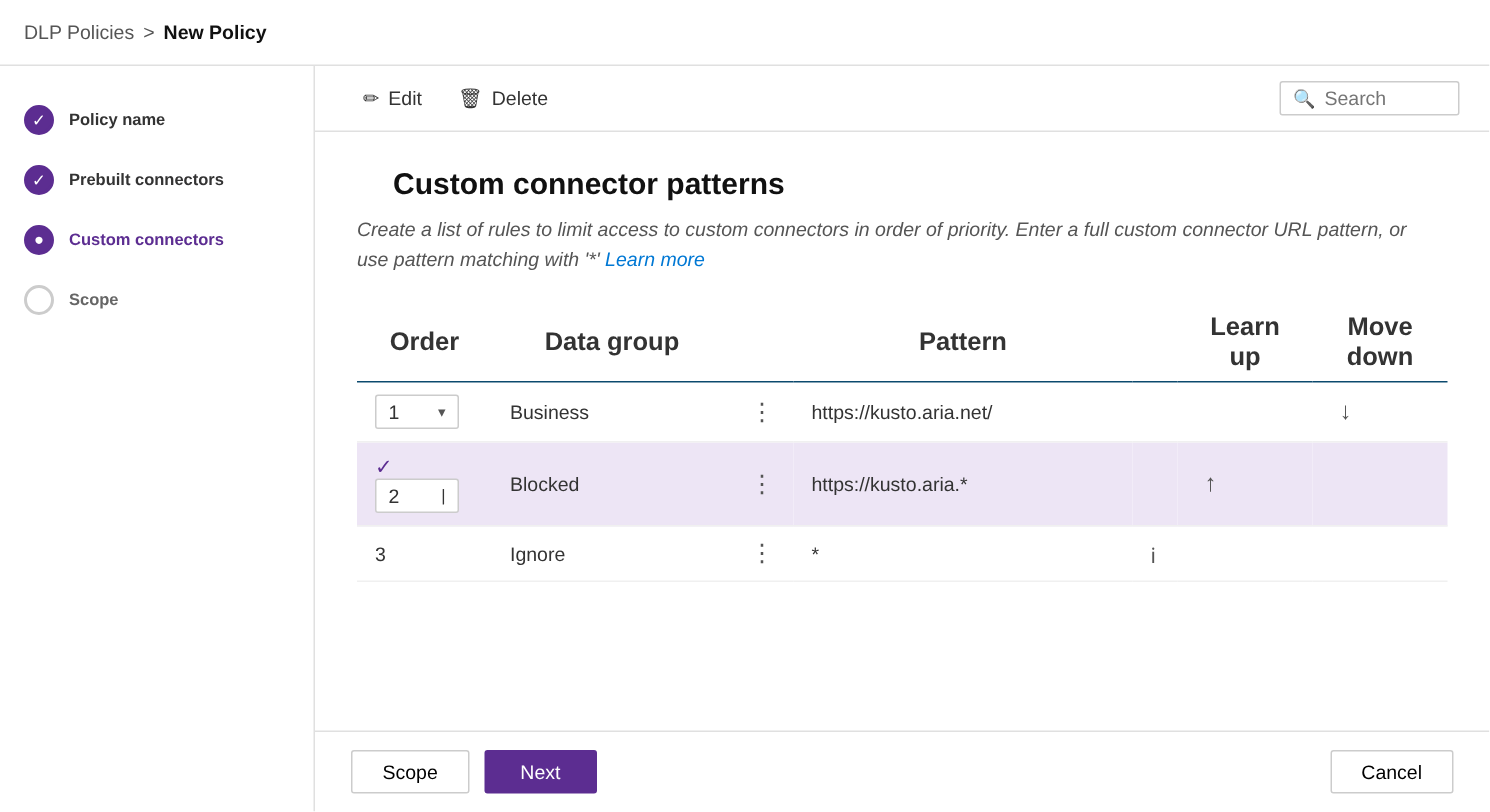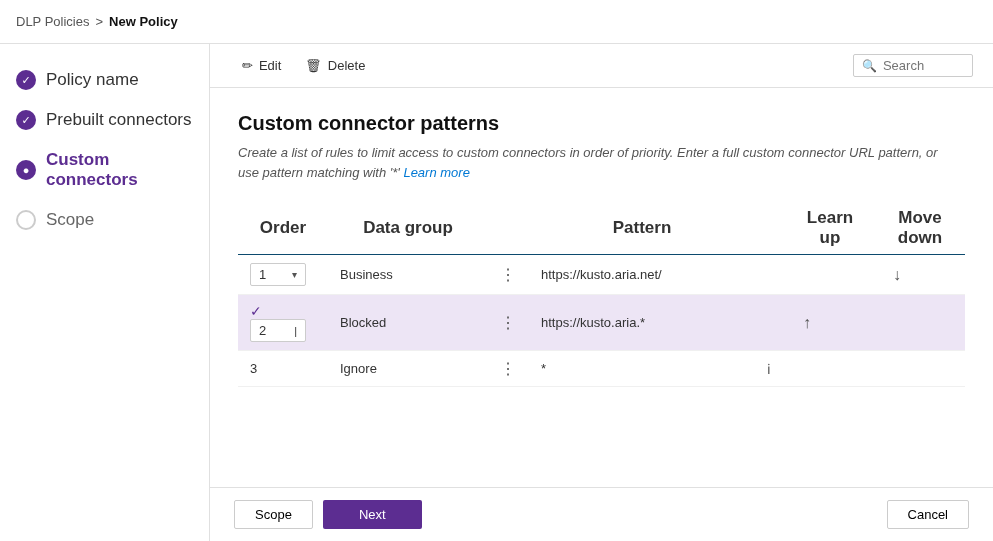--- a/index.html
+++ b/index.html
@@ -34,21 +34,21 @@
     }
     .sidebar-item.completed .step-icon {
       background: #5c2d91; border-color: #5c2d91; color: #fff;
     }
     .sidebar-item.active .step-icon {
       background: #5c2d91; border-color: #5c2d91; color: #fff;
     }
     .sidebar-item.inactive .step-icon {
       background: #fff; border-color: #ccc; color: #999;
     }
-    .sidebar-item-label { font-size: 17px; }
+    .sidebar-item-label { font-size: 11px; font-weight: bold; }
     .sidebar-item.active .sidebar-item-label { color: #5c2d91; }
     .sidebar-item.inactive .sidebar-item-label { color: #666; text-align: center; }
 
     
     .main { flex: 1; display: flex; flex-direction: column; overflow: hidden; }
 
     
     .content-toolbar {
       display: flex; align-items: center; gap: 0;
       border-bottom: 1px solid #e0e0e0; padding: 8px 20px; height: 44px;
@@ -59,21 +59,21 @@
       cursor: pointer; font-size: 13px; color: #333;
     }
     .right-search {
       margin-left: auto; display: flex; align-items: center;
       border: 1px solid #ccc; border-radius: 2px; padding: 3px 8px; gap: 6px; width: 120px;
     }
     .right-search input { border: none; outline: none; font-size: 13px; width: 100%; }
 
     
     .page-content { flex: 1; padding: 24px 28px; overflow-y: auto; }
-    .page-title { font-size: 20px; font-weight: 600; color: #111; margin-bottom: 8px; }
+    .page-title { font-size: 20px; font-weight: 600; color: #111; margin-bottom: 8px; margin-left: 24px; }
     .page-desc { font-size: 13px; color: #555; line-height: 1.5; margin-bottom: 20px; max-width: 700px; font-style: italic; }
     .page-desc a { color: #0078d4; text-decoration: none; }
 
     
     .connector-table { width: 100%; border-collapse: collapse; }
     .connector-table th {
       text-align: center; font-size: 17px; font-weight: 600;
       padding: 6px 12px; border-bottom: 1px solid #0c4a6e; color: #333;
     }
     .connector-table td {
@@ -101,21 +101,21 @@
     .footer {
       display: flex; align-items: center; padding: 12px 24px;
       border-top: 1px solid #e0e0e0; justify-content: space-between;
     }
     .footer-left { display: flex; gap: 10px; }
     .btn-back {
       padding: 6px 20px; border: 1px solid #ccc; background: #fff;
       border-radius: 2px; cursor: pointer; font-size: 13px;
     }
     .btn-next {
-      padding: 6px 36px; border: none; background: #5c2d91; color: #fff;
+      padding: 6px 24px; border: none; background: #5c2d91; color: #fff;
       border-radius: 2px; cursor: pointer; font-size: 13px;
     }
     .btn-cancel {
       padding: 6px 20px; border: 1px solid #ccc; background: #fff;
       border-radius: 2px; cursor: pointer; font-size: 13px;
     }
   </style>
 </head>
 <body>
 

